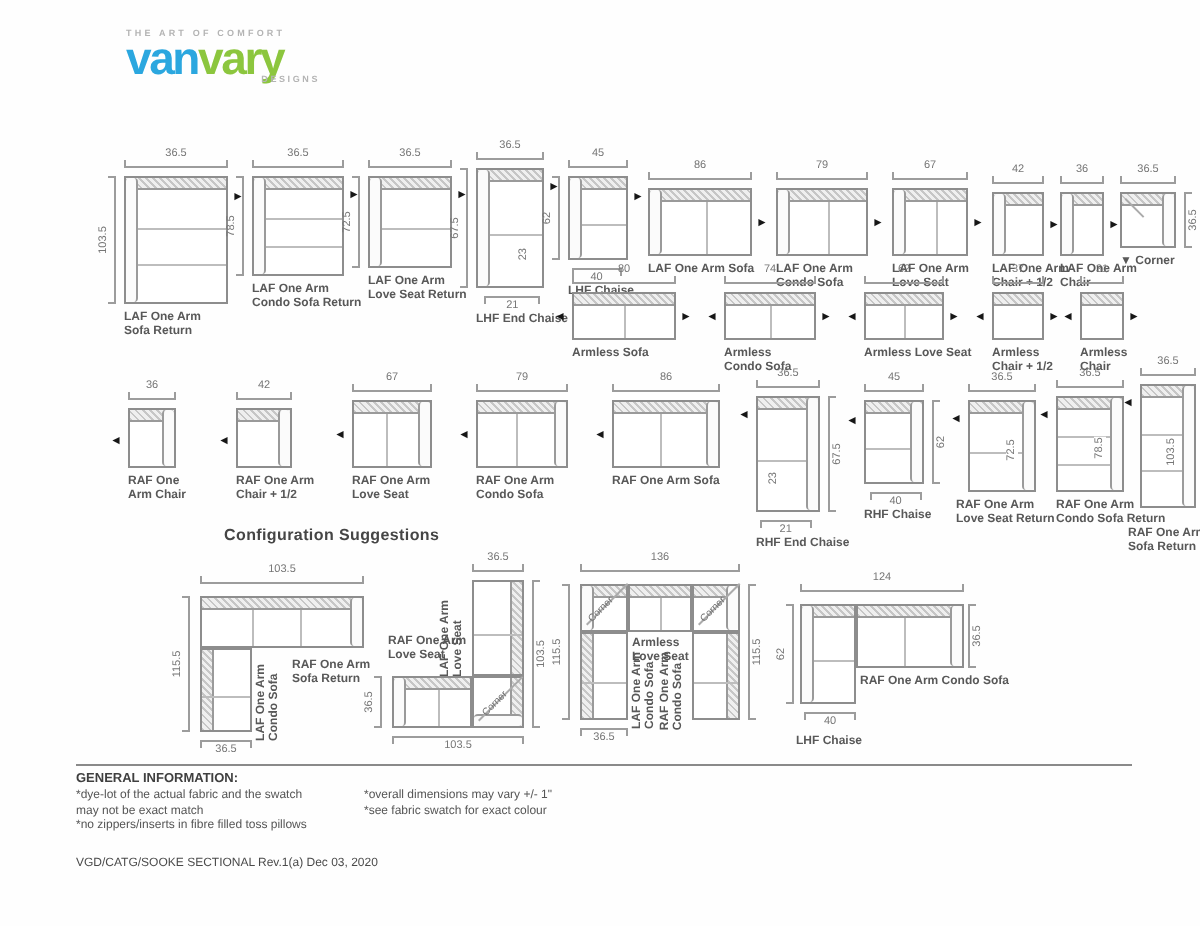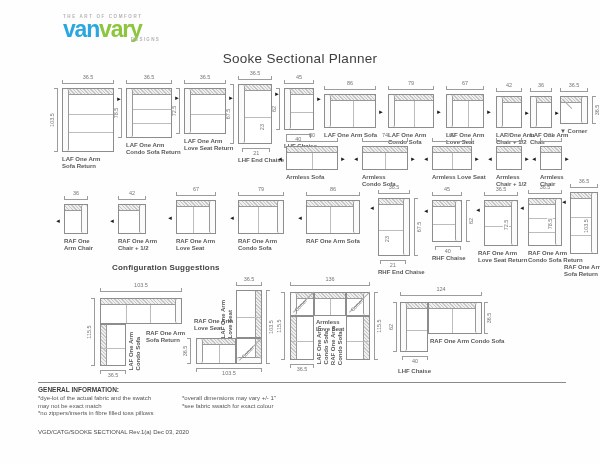--- a/index.html
+++ b/index.html
@@ -36,21 +36,20 @@
 </style>
 </head>
 <body>
 
 <div class="page">
   <div class="logo">
     <div class="tagline">THE ART OF COMFORT</div>
     <div class="brand"><span style="color: rgb(43, 167, 223);">van</span><span style="color: rgb(140, 198, 62);">vary</span></div>
     <div class="designs">DESIGNS</div>
   </div>
-  <div class="title">Sooke Sectional Planner</div>
   <div id="diagram">
       <div class="piece" style="left: 62px; top: 88px; width: 52px; height: 64px;">
         <div class="pbox"></div>
         <div class="band back-band" style="left: 1px; top: 1px; width: 50px; height: 5px; border-bottom: 1px solid rgb(154, 154, 154);"></div>
         <div class="band arm-band" style="left: 1px; top: 1px; width: 5px; height: 62px; border-right: 1px solid rgb(154, 154, 154);"></div>
         <div class="seam" style="left: 7px; top: 25.6667px; width: 44px; height: 1px;"></div>
         <div class="seam" style="left: 7px; top: 44.3333px; width: 44px; height: 1px;"></div>
         <div class="dim" style="left: 0px; top: -12px; width: 52px; height: 8px;">
           <div class="ln" style="left: 0px; right: 0px; height: 1px; top: 7px;"></div>
           <div class="tk" style="left: 0px; width: 1px; height: 4px; top: 4px;"></div>

